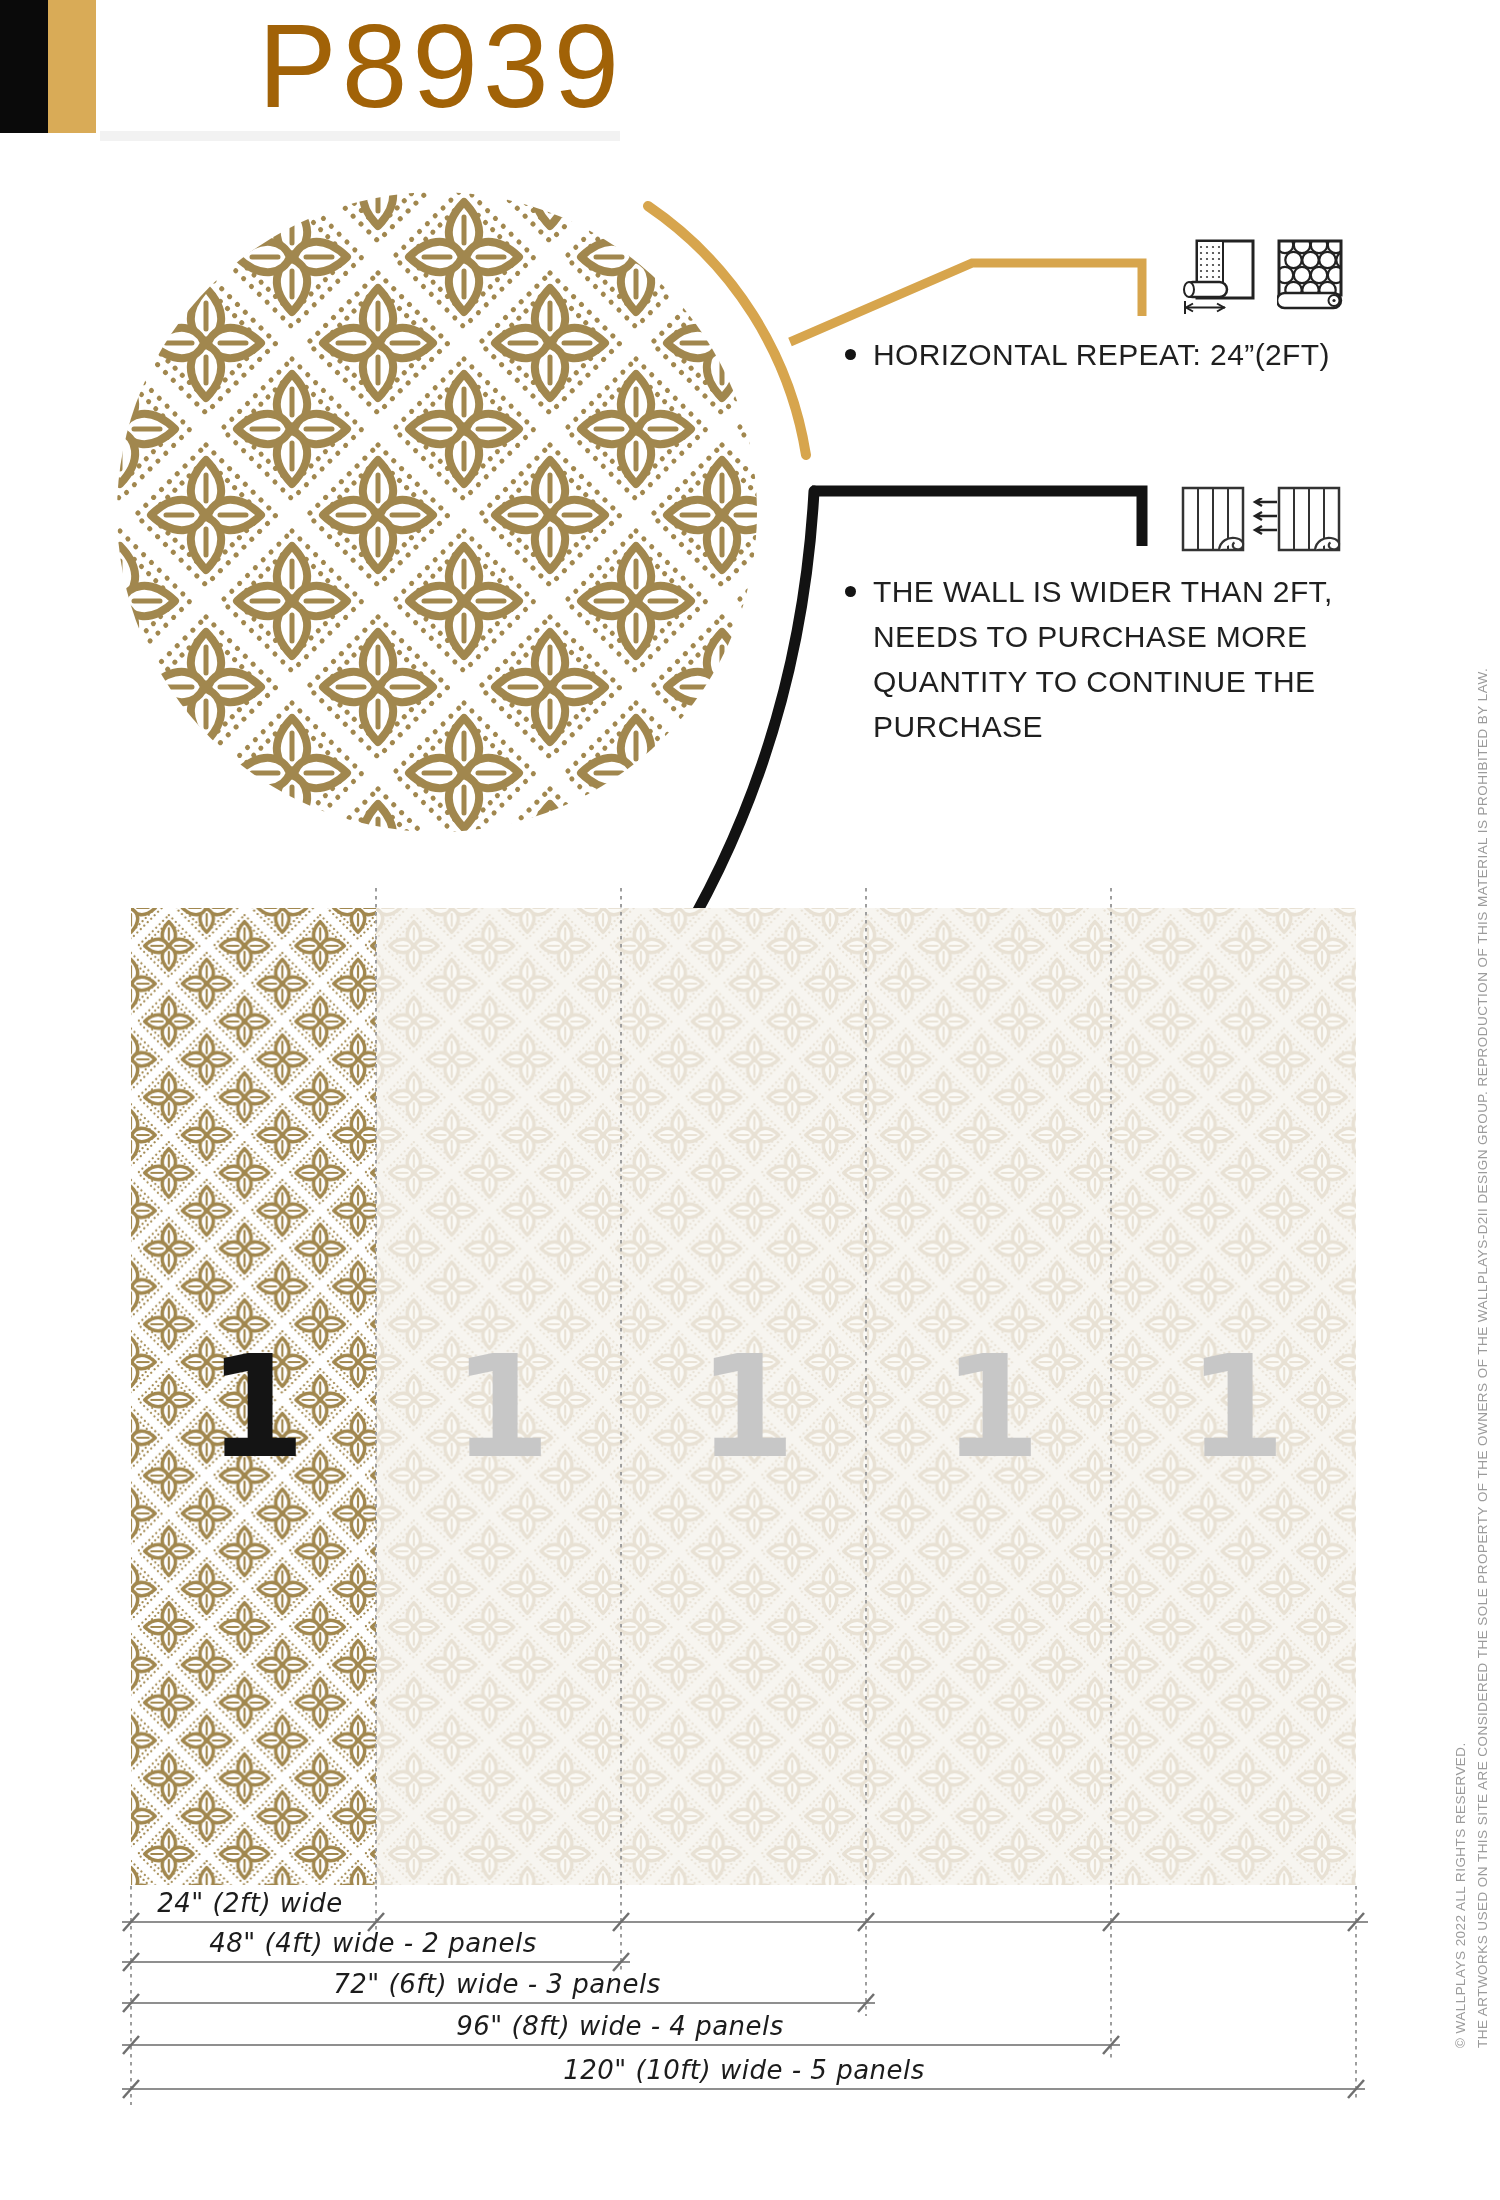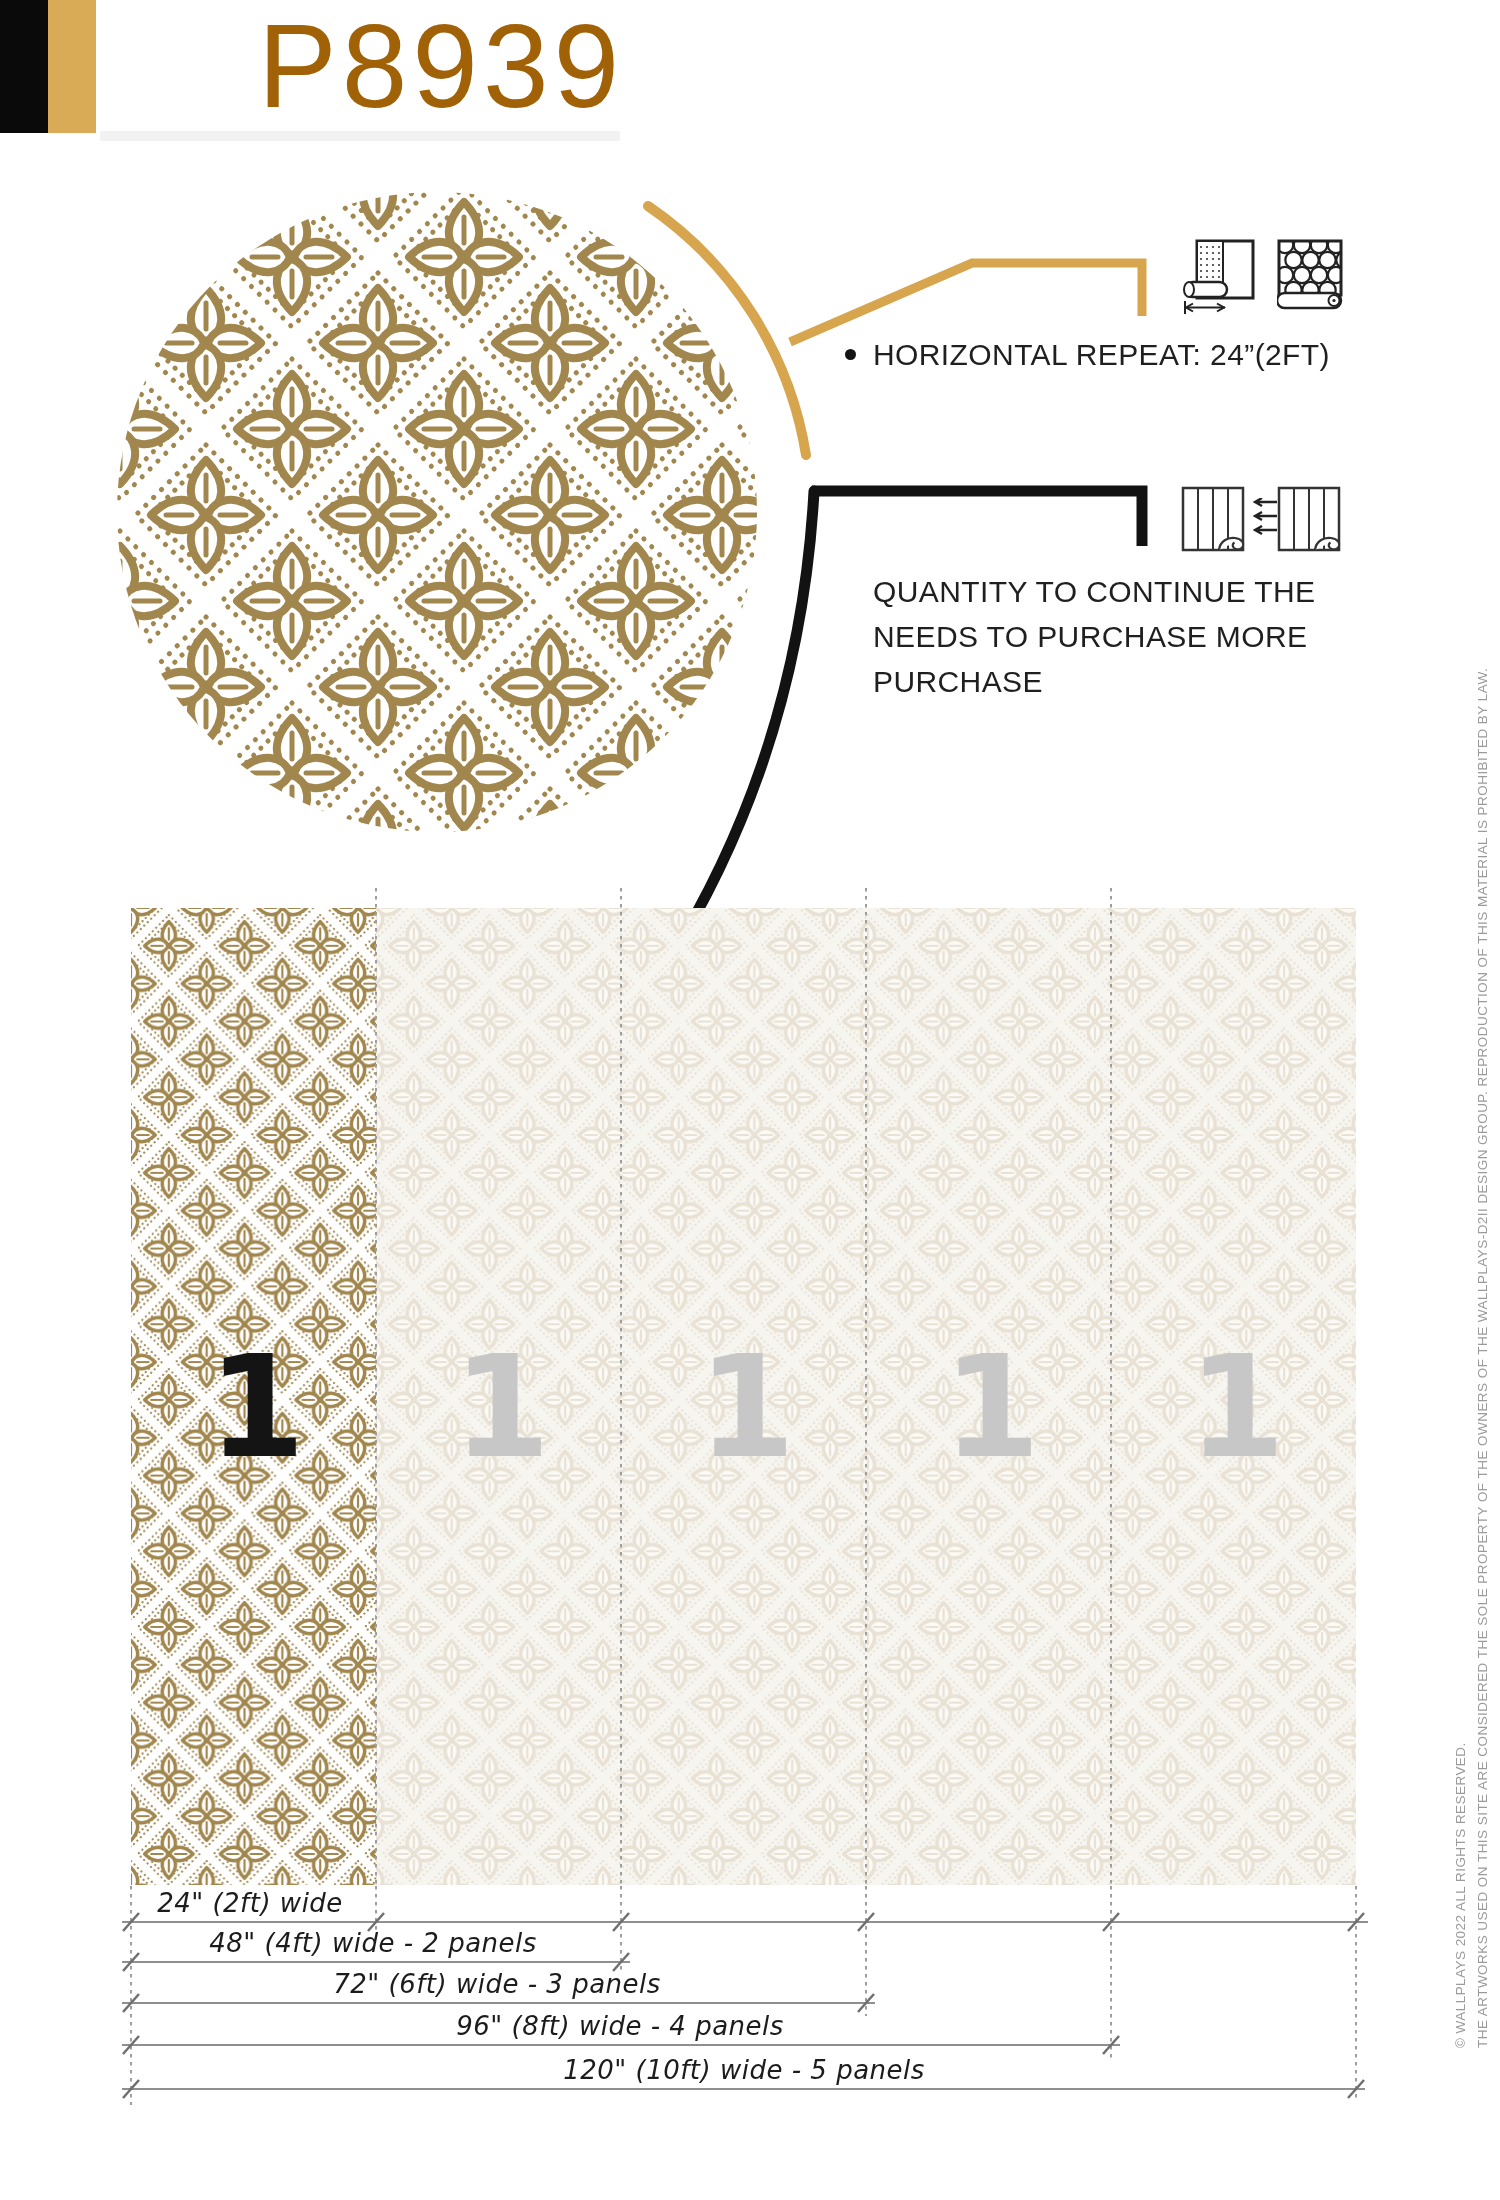--- a/index.html
+++ b/index.html
@@ -258,26 +258,30 @@
   </svg>
 
   <svg class="abs" style="left:1277px;top:486px" width="70" height="72" viewBox="0 0 70 72">
     <rect x="2" y="2" width="60" height="62" fill="#ffffff" stroke="#333" stroke-width="2.5"></rect>
     <path d="M17,2 V64 M32,2 V64 M47,2 V64" stroke="#333" stroke-width="2" fill="none"></path>
     <path d="M38,64 c1,-9 9,-13 16,-12 c7,1 9,5 8,8 c-1,3.5 -6,4.5 -9,2 c-2,-1.8 -1.5,-4.5 0.5,-5.5" fill="#ffffff" stroke="#333" stroke-width="2.2"></path>
   </svg>
 
   <div class="abs bullets" style="left:845px;top:575px">
     <div class="bline">
+      <span class="dot"></span>
+      <span>THE WALL IS WIDER THAN 2FT,</span>
+    </div>
+    <div class="bline">
+      <span class="dot hidden"></span>
+      <span>NEEDS TO PURCHASE MORE</span>
+    </div>
+    <div class="bline">
       <span class="dot hidden"></span>
       <span>QUANTITY TO CONTINUE THE</span>
-    </div>
-    <div class="bline">
-      <span class="dot hidden"></span>
-      <span>NEEDS TO PURCHASE MORE</span>
     </div>
     <div class="bline">
       <span class="dot hidden"></span>
       <span>PURCHASE</span>
     </div>
   </div>
 
   <div class="pnum pnum-active" style="left:208px">1</div>
   <div class="pnum pnum-ghost" style="left:453px">1</div>
   <div class="pnum pnum-ghost" style="left:698px">1</div>

